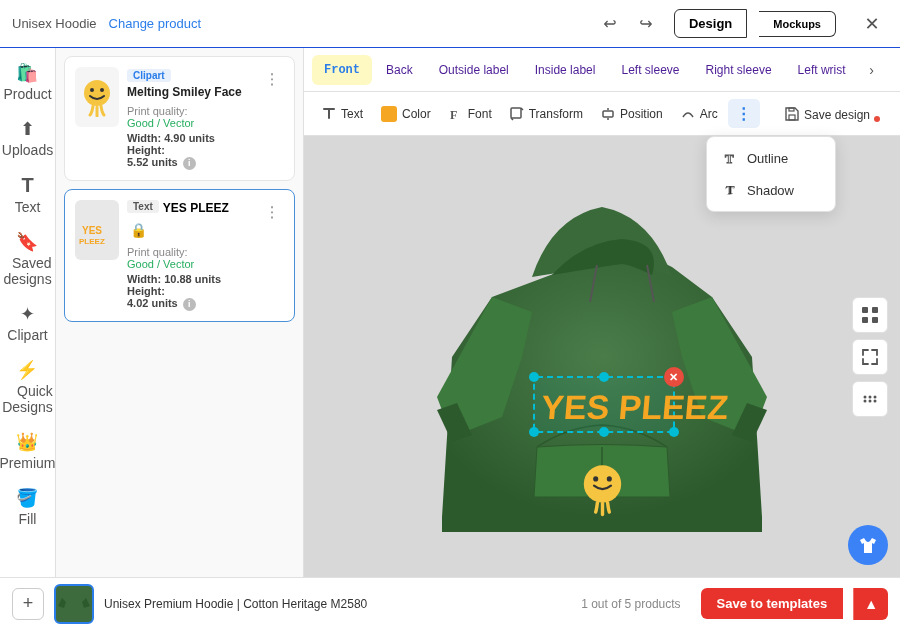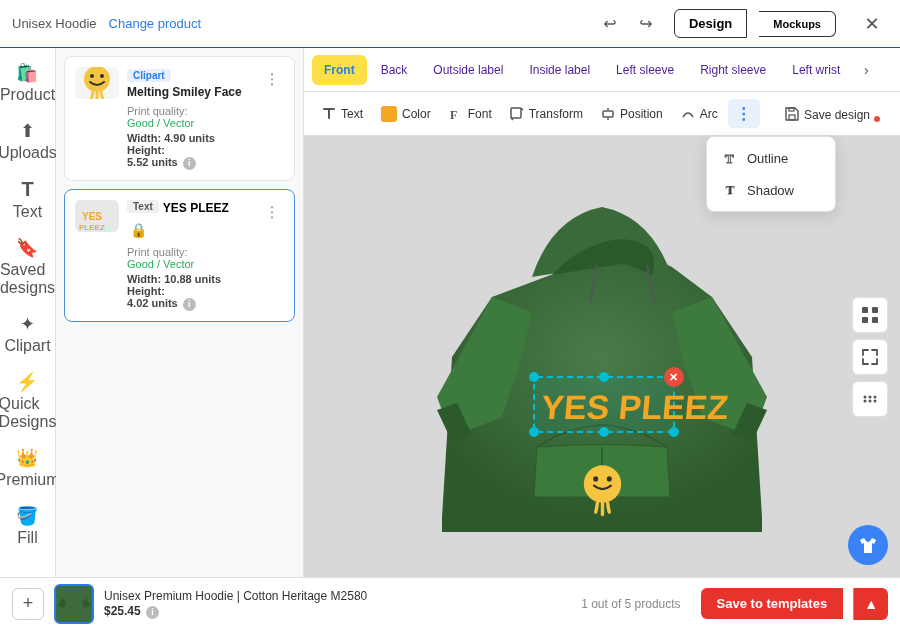--- a/index.html
+++ b/index.html
@@ -16,44 +16,44 @@
     .btn-mockups { border: 1.5px solid #333; background: #fff; border-radius: 0 6px 6px 0; padding: 6px 14px; font-size: 11px; font-weight: 600; cursor: pointer; border-left: none; }
     .btn-close { width: 32px; height: 32px; border: none; background: none; cursor: pointer; font-size: 18px; color: #555; display: flex; align-items: center; justify-content: center; margin-left: 8px; }
 
     
     .main { display: flex; height: calc(629px - 48px - 52px); }
 
     
     .sidebar { width: 56px; background: #fff; border-right: 1px solid #e0e0e0; display: flex; flex-direction: column; align-items: center; padding: 8px 0; gap: 4px; }
     .sidebar-item { display: flex; flex-direction: column; align-items: center; padding: 6px 4px; cursor: pointer; border-radius: 6px; width: 48px; color: #555; }
     .sidebar-item-icon { font-size: 18px; margin-bottom: 2px; }
-    .sidebar-item-label { font-size: 16px; color: #555; text-align: left; }
+    .sidebar-item-label { font-size: 14px; color: #555; text-align: right; }
 
     
     .layers { width: 248px; background: #f9f9f9; border-right: 1px solid #e0e0e0; overflow-y: auto; padding: 8px; display: flex; flex-direction: column; gap: 8px; }
     .layer-card { background: #fff; border: 1px solid #e5e5e5; border-radius: 8px; padding: 10px; cursor: pointer; }
     .layer-card.selected { border-color: #4a90d9; }
     .layer-top { display: flex; align-items: flex-start; gap: 8px; }
-    .layer-thumb { width: 44px; height: 32px; background: #f5f5f5; border-radius: 6px; display: flex; align-items: center; justify-content: center; font-size: 24px; flex-shrink: 0; overflow: hidden; }
+    .layer-thumb { width: 44px; height: 60px; background: #f5f5f5; border-radius: 6px; display: flex; align-items: center; justify-content: center; font-size: 24px; flex-shrink: 0; overflow: hidden; }
     .layer-info { flex: 1; }
     .layer-badge { display: inline-block; background: #e8f0fb; color: #2b7de9; font-size: 10px; font-weight: 600; padding: 1px 6px; border-radius: 3px; margin-bottom: 3px; }
     .layer-badge-text { background: #f0f0f0; color: #555; }
     .layer-name { font-size: 12px; font-weight: 600; color: #222; line-height: 1.3; }
     .layer-quality-label { font-size: 11px; color: #888; margin-top: 4px; }
     .layer-quality-value { font-size: 11px; color: #27ae60; font-weight: 400; }
     .layer-dims { font-size: 11px; color: #444; margin-top: 3px; }
     .layer-dims span { font-weight: 600; }
     .layer-actions { display: flex; align-items: center; gap: 4px; margin-left: auto; }
     .layer-action-btn { background: none; border: none; cursor: pointer; color: #888; font-size: 15px; width: 24px; height: 24px; display: flex; align-items: center; justify-content: center; border-radius: 4px; }
 
     
     .canvas-area { flex: 1; display: flex; flex-direction: column; background: #e8e8e8; position: relative; }
     .canvas-tabs { background: #fff; border-bottom: 1px solid #e0e0e0; display: flex; align-items: center; padding: 0 8px; height: 44px; gap: 2px; overflow-x: auto; }
     .canvas-tab { padding: 8px 12px; font-size: 12px; color: #4c1d95; cursor: pointer; border-radius: 6px; white-space: nowrap; }
-    .canvas-tab.active { color: #2b7de9; font-weight: 600; background: #fde047; }
+    .canvas-tab.active { color: #2b7de9; font-weight: 600; background: #fef9c3; font-family: Liberation Mono, monospace; }
     .tab-arrow { width: 24px; height: 24px; display: flex; align-items: center; justify-content: center; cursor: pointer; color: #555; font-size: 14px; border-radius: 4px; }
 
     
     .toolbar { background: #fff; border-bottom: 1px solid #e0e0e0; display: flex; align-items: center; padding: 0 10px; height: 44px; gap: 2px; position: relative; }
     .toolbar-btn { display: flex; align-items: center; gap: 5px; padding: 5px 8px; border: none; background: none; cursor: pointer; border-radius: 5px; font-size: 12px; color: #333; }
     .toolbar-color-swatch { width: 16px; height: 16px; background: #f5a623; border-radius: 3px; display: inline-block; }
     .toolbar-spacer { flex: 1; }
     .toolbar-save-btn { display: flex; align-items: flex-end; gap: 4px; padding: 5px 10px; border: none; background: none; cursor: pointer; font-size: 12px; color: #333; border-radius: 5px; }
     .save-dot { width: 6px; height: 6px; background: #e74c3c; border-radius: 50%; display: inline-block; }
 
@@ -390,21 +390,17 @@
   <button class="bottombar-add">+</button>
   <div class="bottombar-thumb">
     <svg width="36" height="36" viewBox="0 0 36 36">
       <path d="M6 12 L3 20 L3 33 L33 33 L33 20 L30 12 L24 9 Q18 7 12 9Z" fill="#3d6b3d"></path>
       <path d="M6 12 L2 20 L8 22 L10 16Z" fill="#2d5a2d"></path>
       <path d="M30 12 L34 20 L28 22 L26 16Z" fill="#2d5a2d"></path>
     </svg>
   </div>
   <div class="bottombar-info">
     <div class="bottombar-product-name">Unisex Premium Hoodie | Cotton Heritage M2580</div>
-    <div class="bottombar-price">
-      <span class="bottombar-price-val">$25.45</span>
-      <span class="info-icon">i</span>
-    </div>
   </div>
   <span class="bottombar-count">1 out of 5 products</span>
   <button class="bottombar-save-btn">Save to templates</button>
   <button class="bottombar-chevron">▲</button>
 </div>
 
 </body></html>

